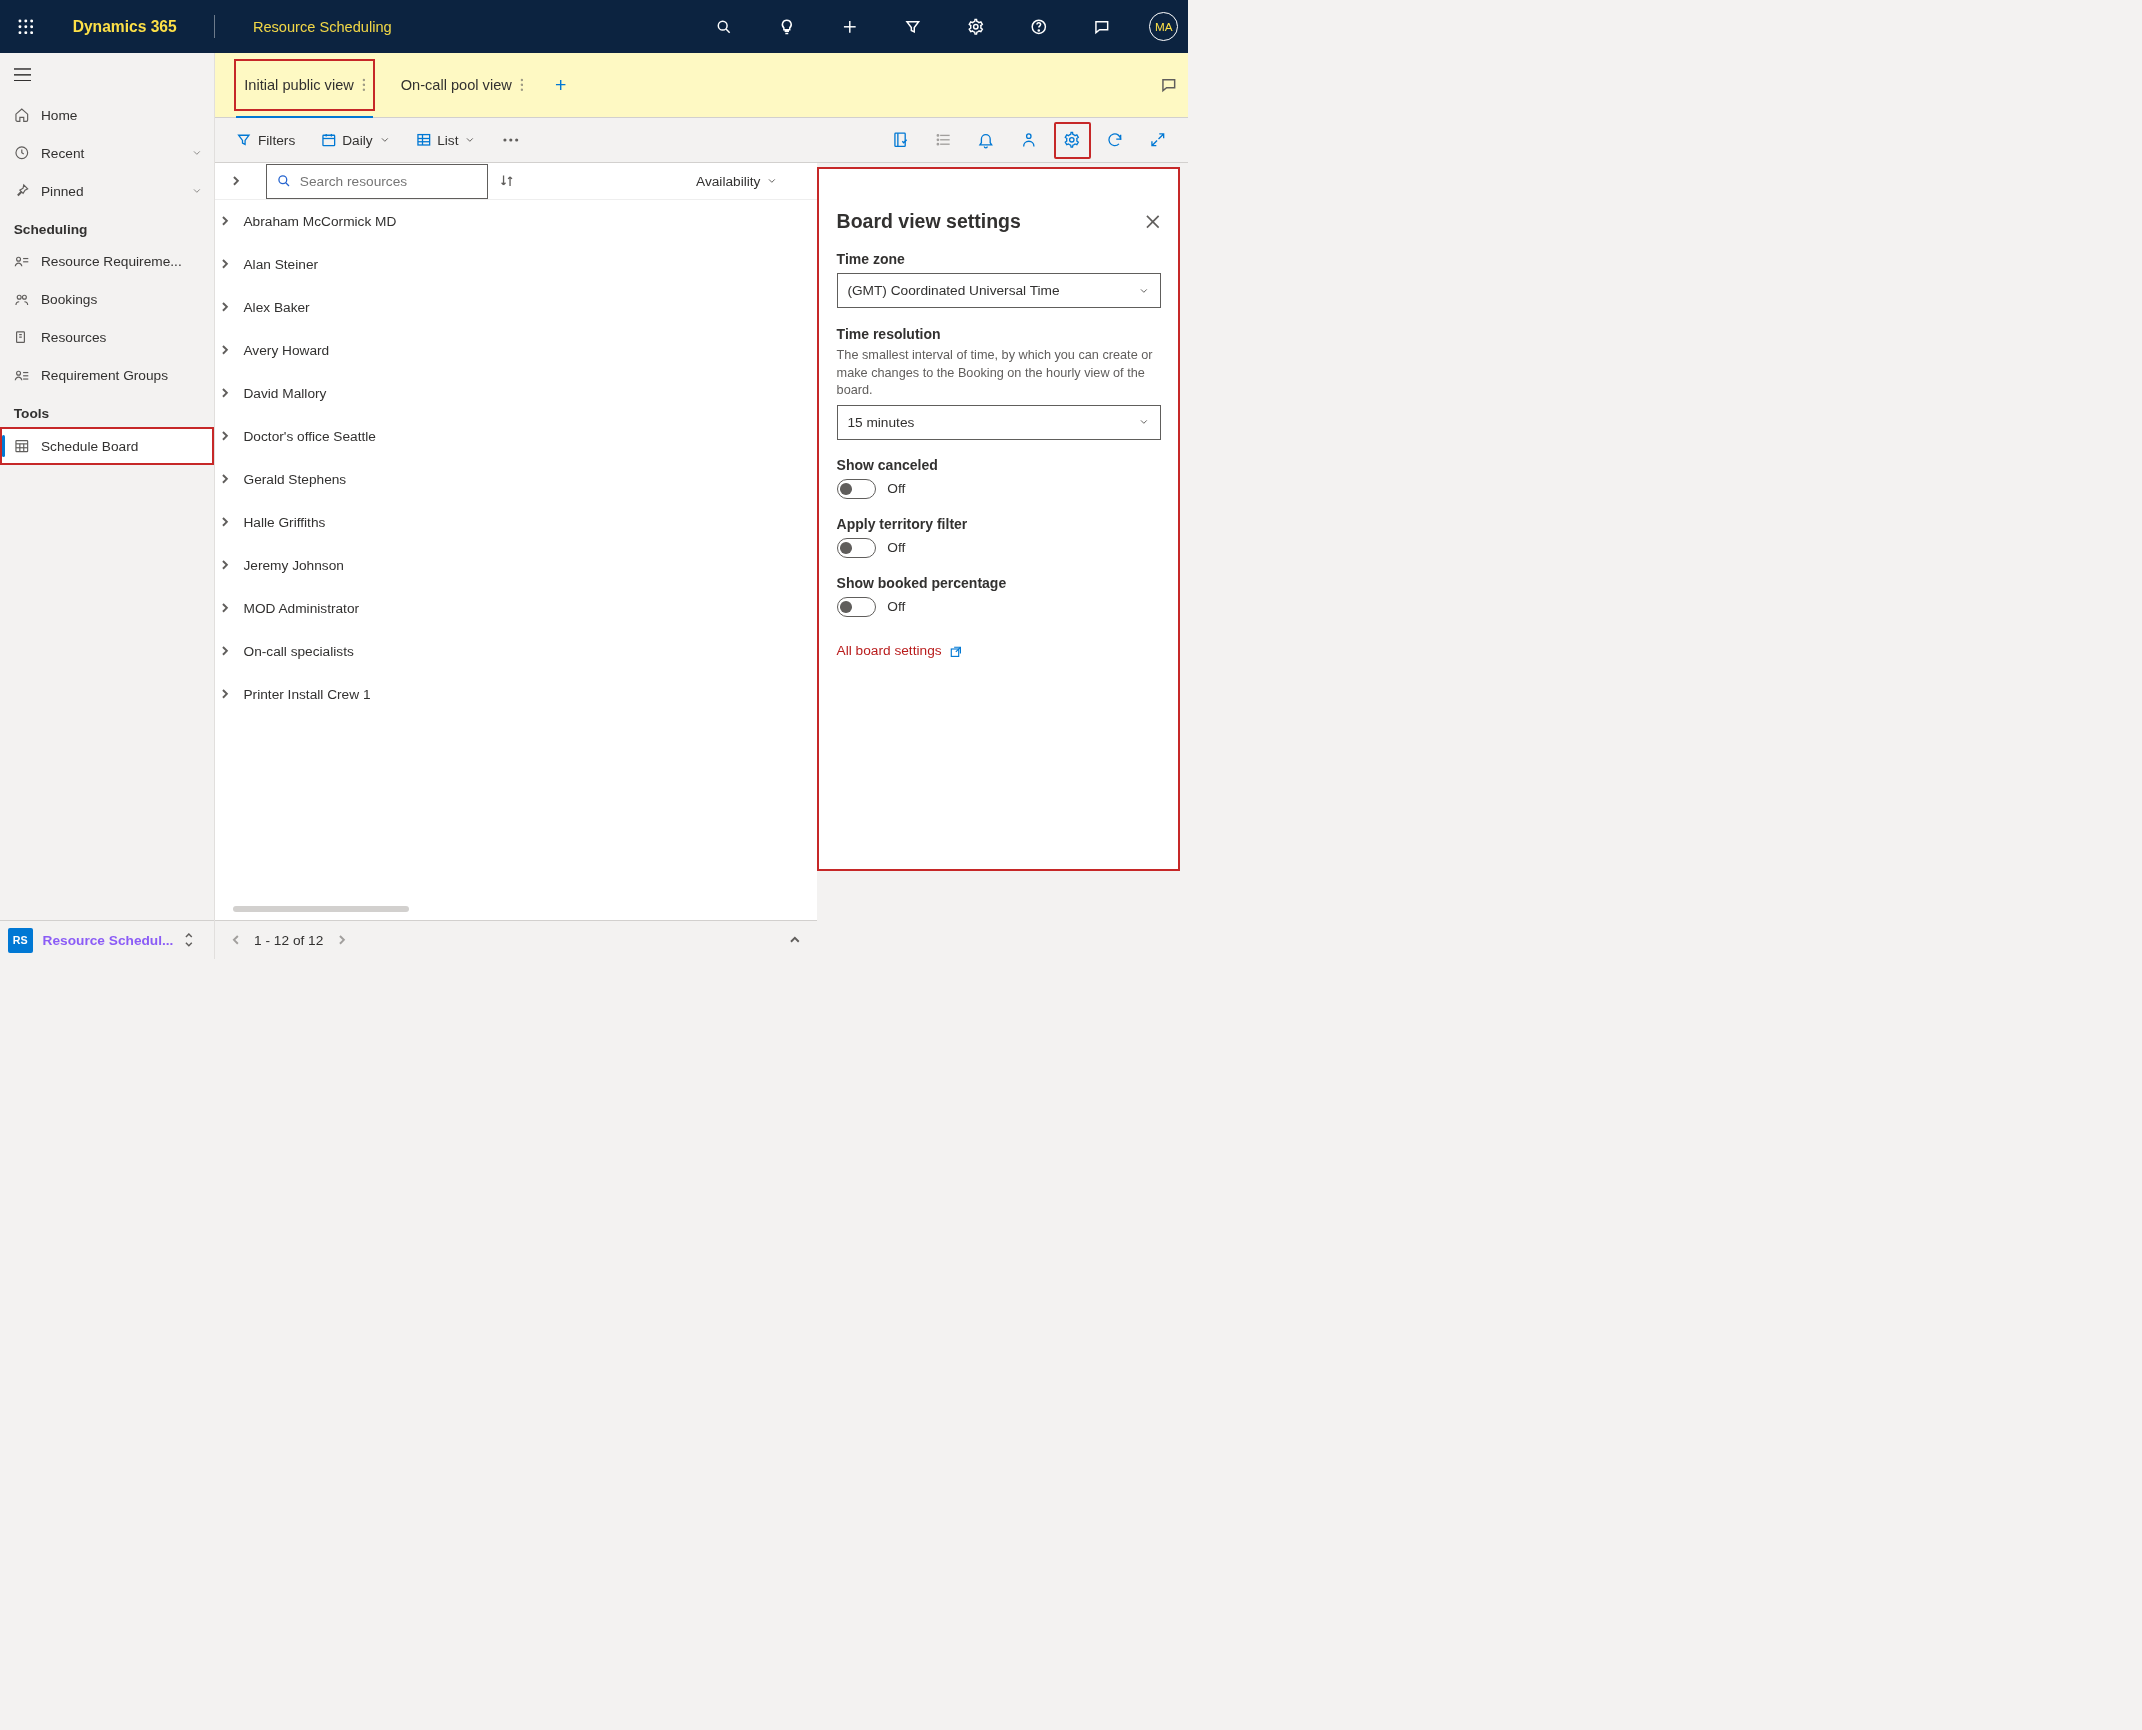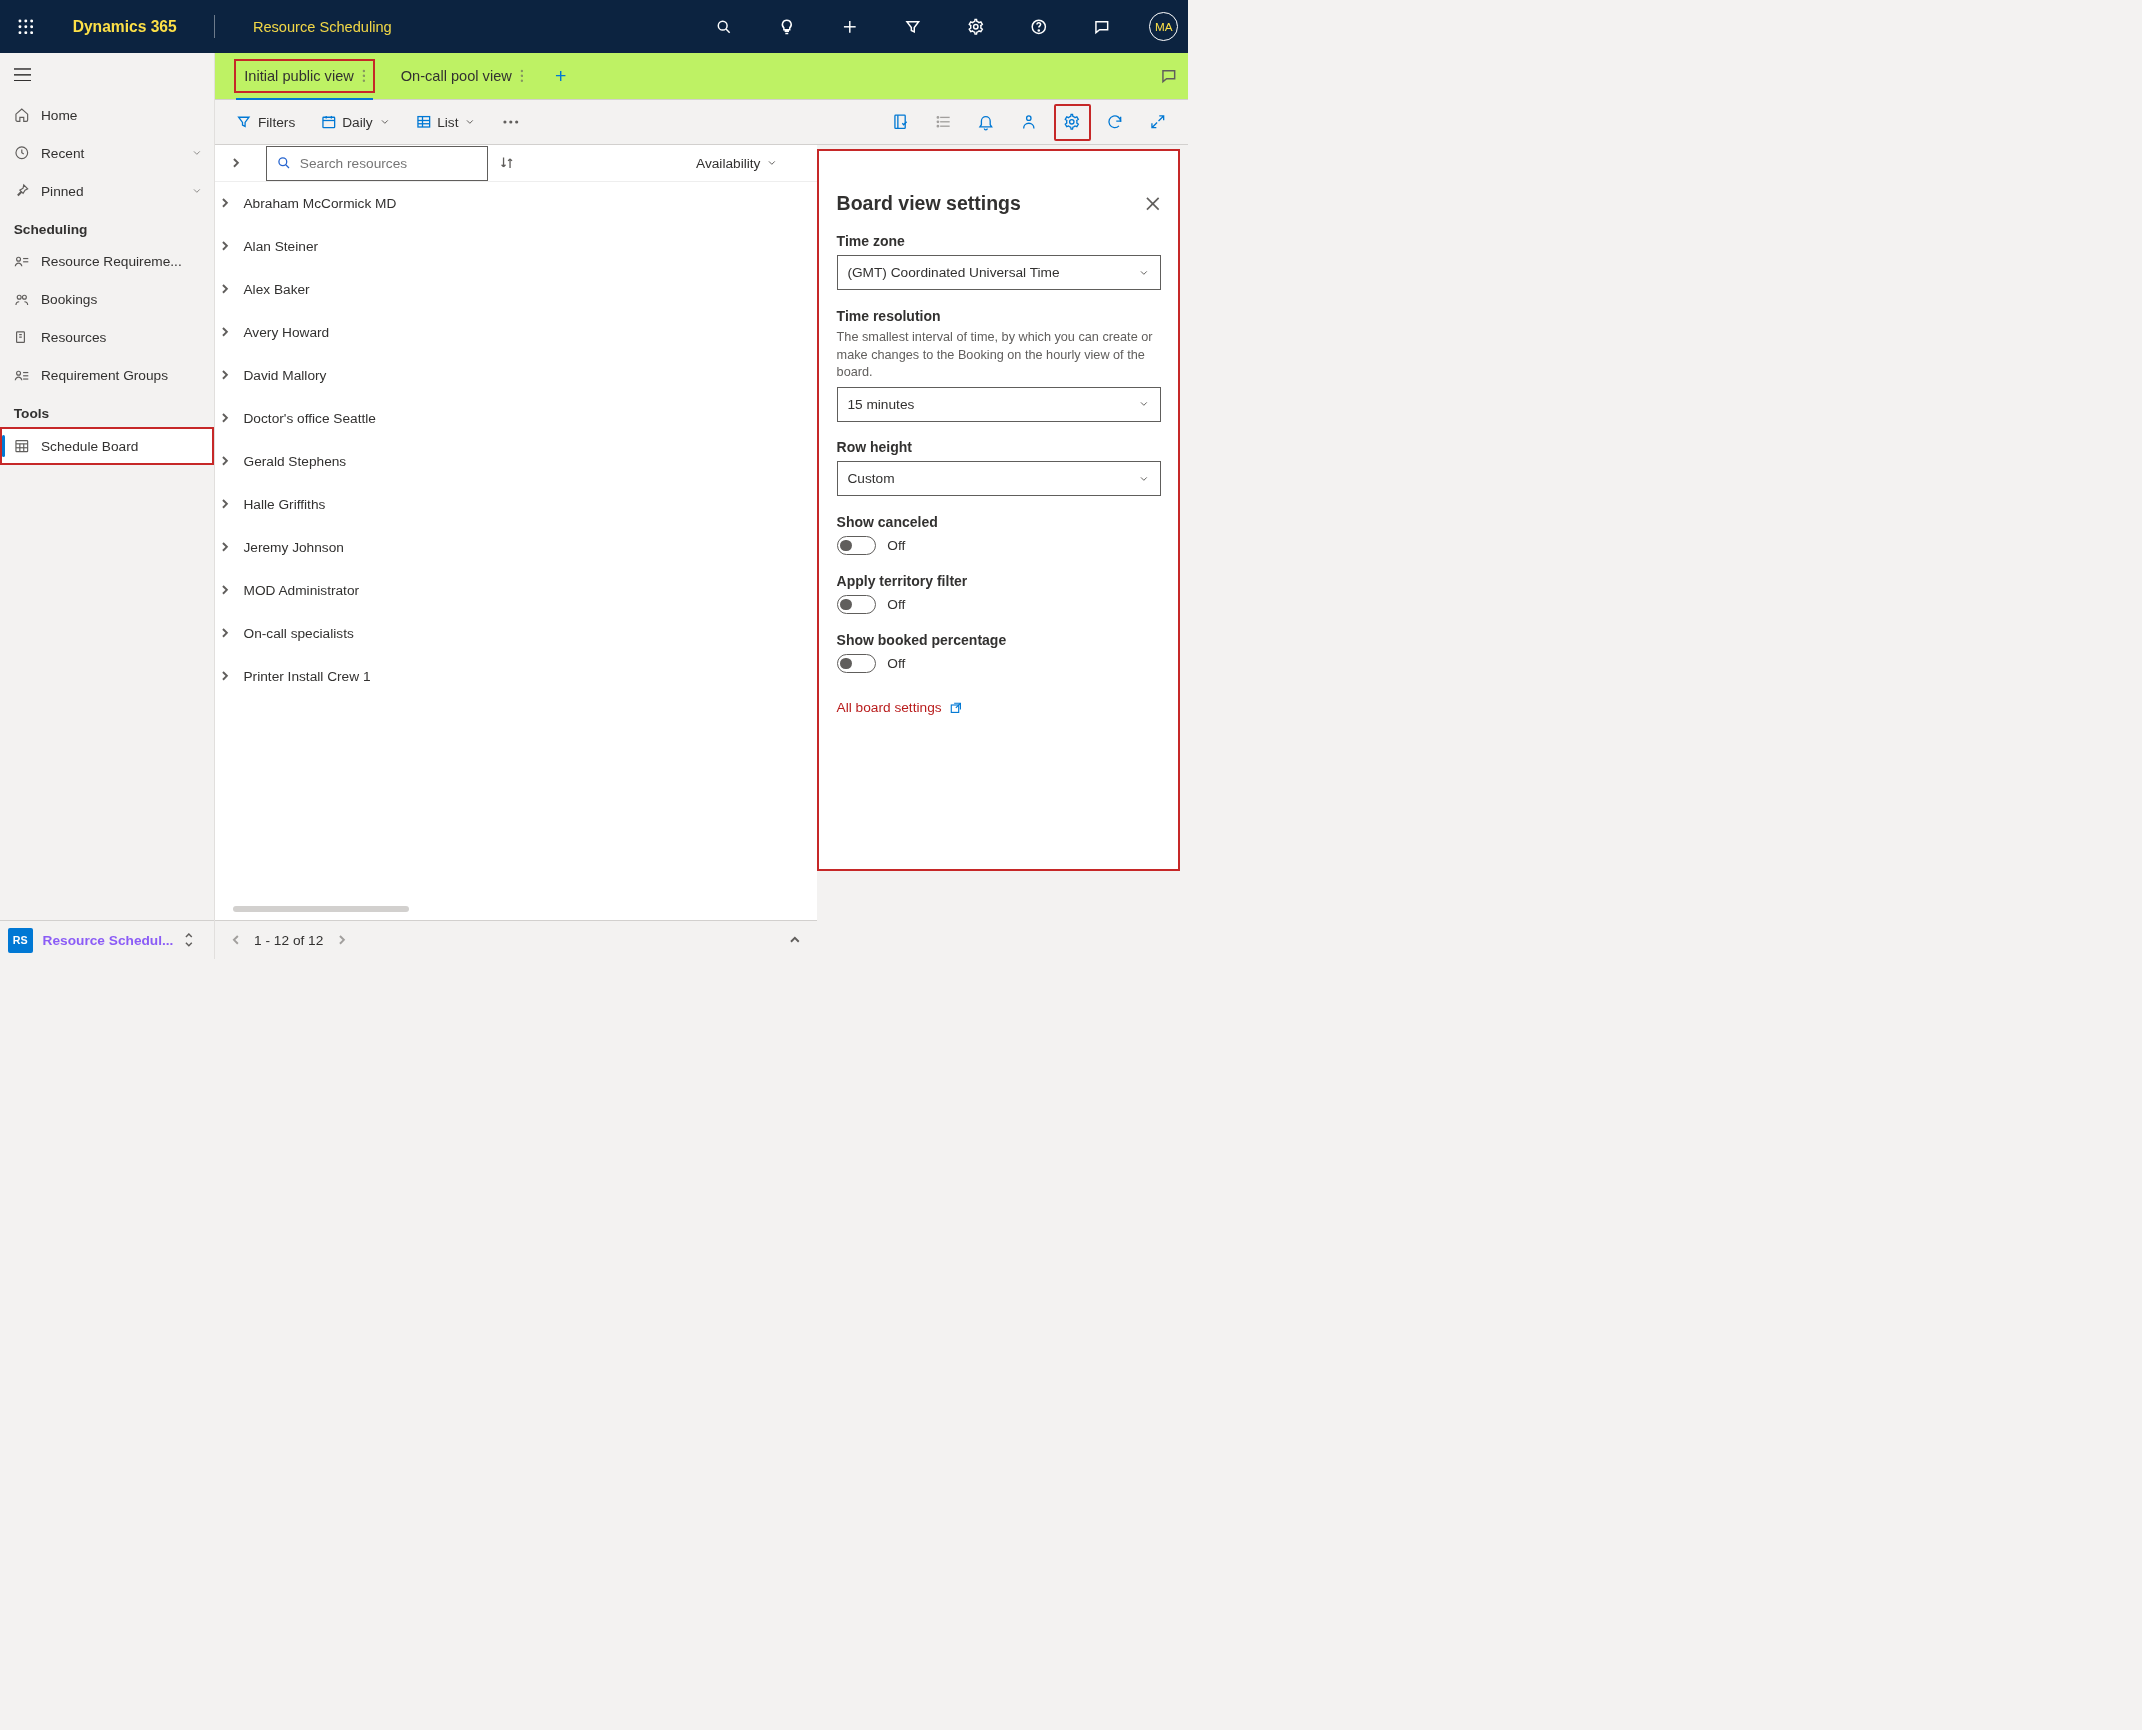--- a/index.html
+++ b/index.html
@@ -24,21 +24,21 @@
   .nav-item .chev-r { margin-left: auto; margin-right: 11.7px; opacity: 0.7; }
   .nav-section { padding: 11.7px 0 5.9px 13.7px; font-weight: 600; font-size: 13.7px; color:#323130; }
   .nav-item.selected { background: #fff; }
   .nav-item.selected::before { content:""; position:absolute; left:2px; top:7.8px; bottom:7.8px; width:2.9px; background:#0078d4; border-radius:2px; }
   .highlight-box { outline: 2px solid #c62828; outline-offset: -2px; }
 
   
   .content { flex: 1; display: flex; flex-direction: column; background: #f3f2f1; min-width: 0; position: relative; }
 
   
-  .tabs { height: 47px; display: flex; align-items: center; padding-left: 11.7px; border-bottom: 1px solid #d2d0ce; background:#bef264; }
+  .tabs { height: 65px; display: flex; align-items: center; padding-left: 11.7px; border-bottom: 1px solid #d2d0ce; background:#fef9c3; }
   .tab { display:flex; align-items:center; gap:7.8px; padding: 0 17.6px; height: 100%; font-size: 14.6px; cursor:pointer; position:relative; color:#323130; }
   .tab.active { font-weight: 400; }
   .tab.active::after { content:""; position:absolute; left:9.8px; right:9.8px; bottom:-1px; height:2px; background:#0078d4; }
   .tab .more { opacity:.6; }
   .tab-highlight { position:absolute; left:7.8px; right:7.8px; top:5.9px; bottom:5.9px; border:2px solid #c62828; pointer-events:none; }
   .tab-add { width:39px; color:#0078d4; justify-content:center; display:flex; align-items:center; height:100%; cursor:pointer; font-size:19.5px; }
   .tabs .spacer { flex:1; }
   .tabs .panel-icon { width:39px; display:flex; align-items:center; justify-content:center; cursor:pointer; color:#605e5c; }
 
   
@@ -590,31 +590,20 @@
               <div class="select">
                 <span>15 minutes</span>
                 <span>
                     <svg width="11.7" height="11.7" viewBox="0 0 24 24" fill="none" stroke="#605e5c" stroke-width="2">
                       <path d="M6 9l6 6 6-6"></path>
                     </svg>
                   </span>
               </div>
             </div>
 
-            <div class="section-group">
-              <div class="field-label">Row height</div>
-              <div class="select">
-                <span>Custom</span>
-                <span>
-                    <svg width="11.7" height="11.7" viewBox="0 0 24 24" fill="none" stroke="#605e5c" stroke-width="2">
-                      <path d="M6 9l6 6 6-6"></path>
-                    </svg>
-                  </span>
-              </div>
-            </div>
 
             <div class="section-group">
               <div class="field-label">Show canceled</div>
               <div class="toggle-row">
                 <div class="toggle"></div>
                 <span>Off</span>
               </div>
             </div>
 
             <div class="section-group">

